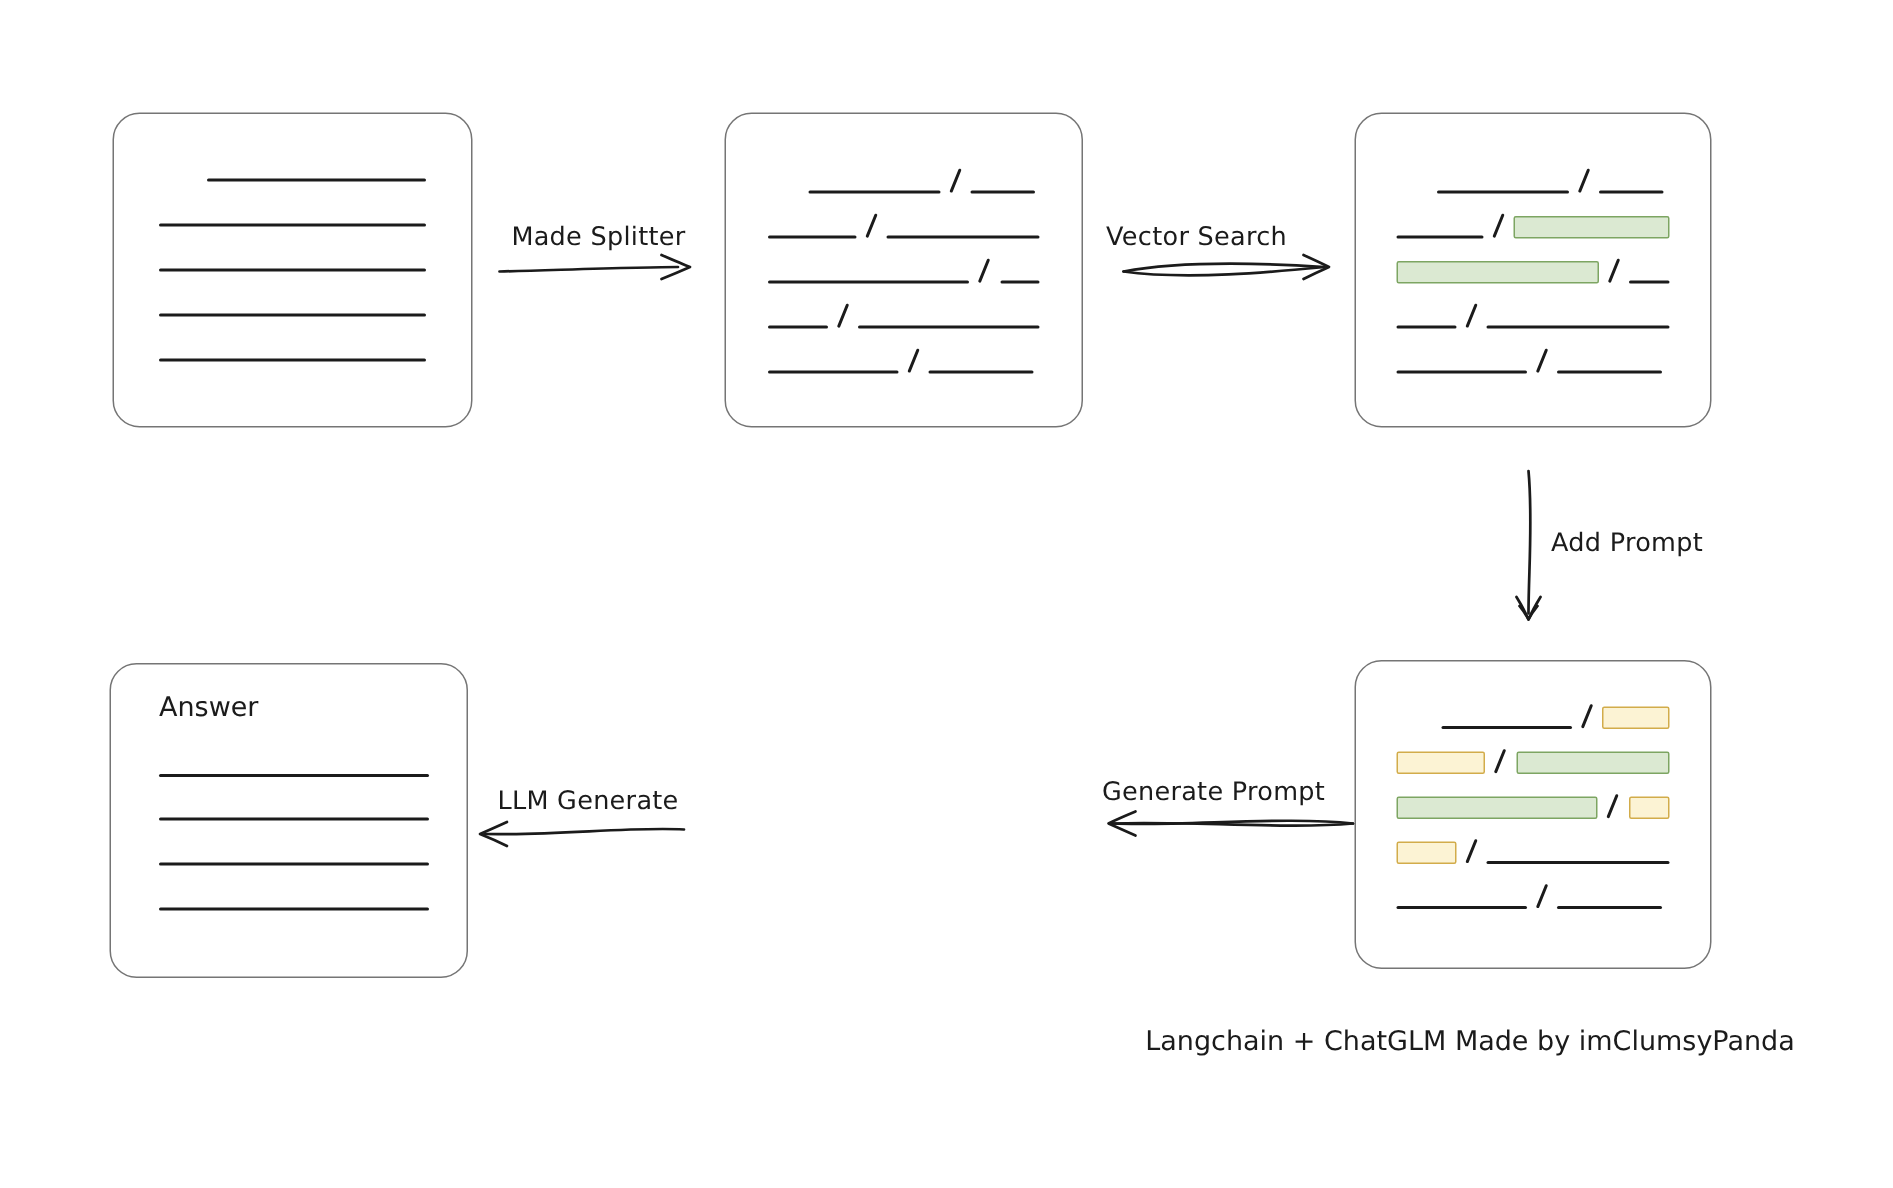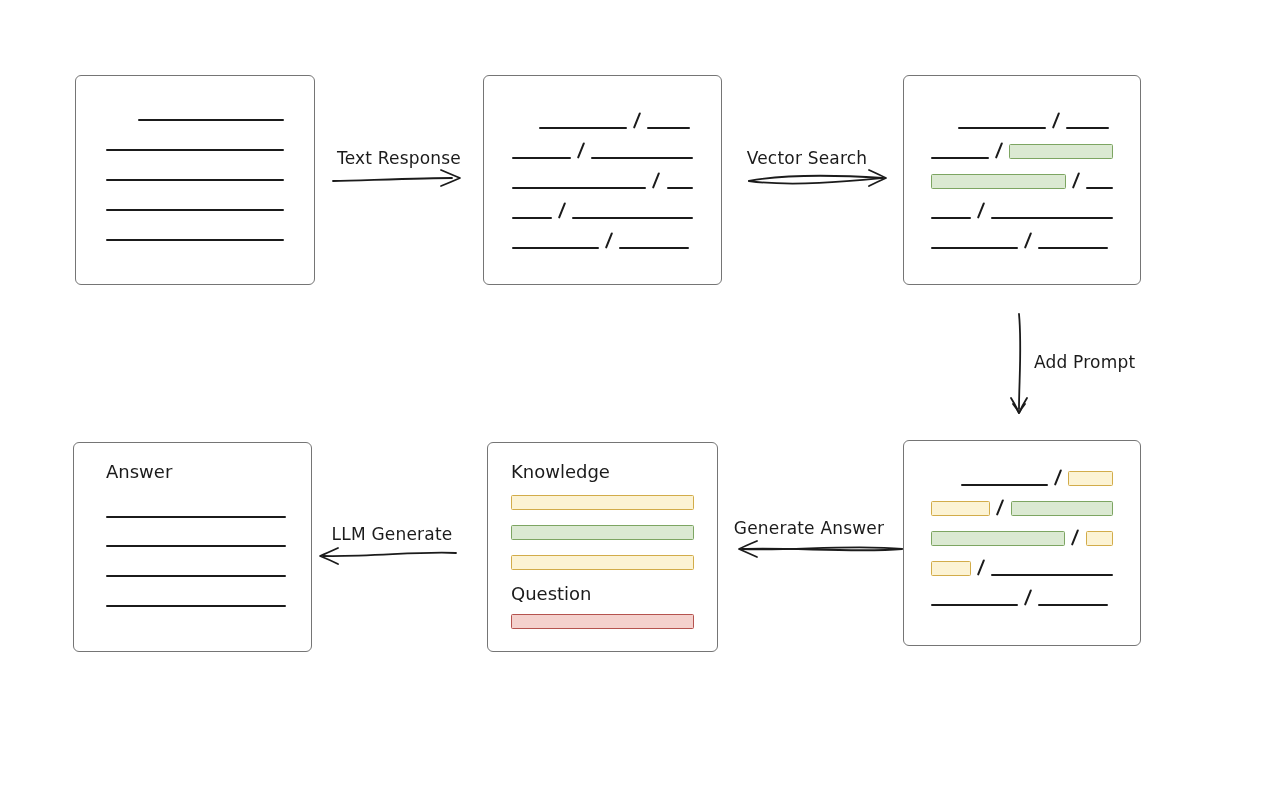--- a/index.html
+++ b/index.html
@@ -9,21 +9,21 @@
     --box-border:#757575; --ink:#1b1b1b; --bg:#ffffff;
   }
   html,body{margin:0;padding:0;background:#fff;}
   .canvas{
     position:relative; width:1262px; height:792px;
     background:var(--bg); overflow:hidden;
     font-family:"DejaVu Sans", sans-serif; color:var(--ink);
   }
   .node{
     position:absolute; border:1.6px solid var(--box-border);
-    border-radius:6px; background:#fff; box-sizing:border-box;
+    border-radius:18px; background:#fff; box-sizing:border-box;
   }
   .rows{display:flex; flex-direction:column;}
   .row{height:30px; display:flex; align-items:flex-end;}
   .seg{display:inline-block;}
   .seg.line{height:2px; background:var(--ink); border-radius:1px;}
   .slash{
     display:inline-block; width:2.4px; height:17px; background:var(--ink);
     transform:rotate(22deg); margin:0 9px; border-radius:1px;
   }
   .bar{
@@ -156,47 +156,38 @@
           <span class="seg line" style="width:122px;"></span>
         </div>
       <div class="row">
           <span class="seg line" style="width:87px;"></span>
           <span class="slash"></span>
           <span class="seg line" style="width:70px;"></span>
         </div>
     </div>
   </div>
 
-  <div class="node" style="left:487px; top:442px; width:231px; height:210px;">
-    <div style="padding:18px 23px 0;">
-      <div class="box-title">Knowledge</div>
-      <div class="bar yellow" style="display:block; width:183px; margin-top:13px;"></div>
-      <div class="bar green" style="display:block; width:183px; margin-top:15px;"></div>
-      <div class="bar yellow" style="display:block; width:183px; margin-top:15px;"></div>
-      <div class="box-title" style="margin-top:13px;">Question</div>
-      <div class="bar red" style="display:block; width:183px; margin-top:10px;"></div>
-    </div>
-  </div>
 
   <div class="node" style="left:73px; top:442px; width:239px; height:210px;">
     <div style="padding:18px 32px 0;">
       <div class="box-title">Answer</div>
       <div class="doc-line" style="width:180px; margin-top:34px;"></div>
       <div class="doc-line" style="width:180px; margin-top:27px;"></div>
       <div class="doc-line" style="width:180px; margin-top:28px;"></div>
       <div class="doc-line" style="width:180px; margin-top:28px;"></div>
     </div>
   </div>
 
-  <div class="edge-label center" style="left:329px; top:148px; width:140px;">Text Response</div>
-  <div class="edge-label center" style="left:740px; top:148px; width:134px;">Vector Search</div>
+  <div class="edge-label center" style="left:329px; top:148px; width:140px;">Made Splitter</div>
+  <div class="edge-label center" style="left:724px; top:148px; width:134px;text-align:right;">Vector Search</div>
   <div class="edge-label" style="left:1034px; top:352px;">Add Prompt</div>
-  <div class="edge-label center" style="left:733px; top:518px; width:152px;">Generate Answer</div>
+  <div class="edge-label center" style="left:733px; top:518px; width:152px;">Generate Prompt</div>
   <div class="edge-label center" style="left:326px; top:524px; width:132px;">LLM Generate</div>
 
+  <div class="caption">Langchain + ChatGLM Made by imClumsyPanda</div>
 
   <svg class="arrows" width="1262" height="792" viewBox="0 0 1262 792">
 
     <g>
       <path d="M333 181 C 372 180, 428 178, 452 178"></path>
       <path d="M441 170 Q 455 176 460 178 Q 451 182 441 186"></path>
     </g>
 
     <g>
       <path d="M749 181 C 792 173, 852 176, 883 178"></path>

